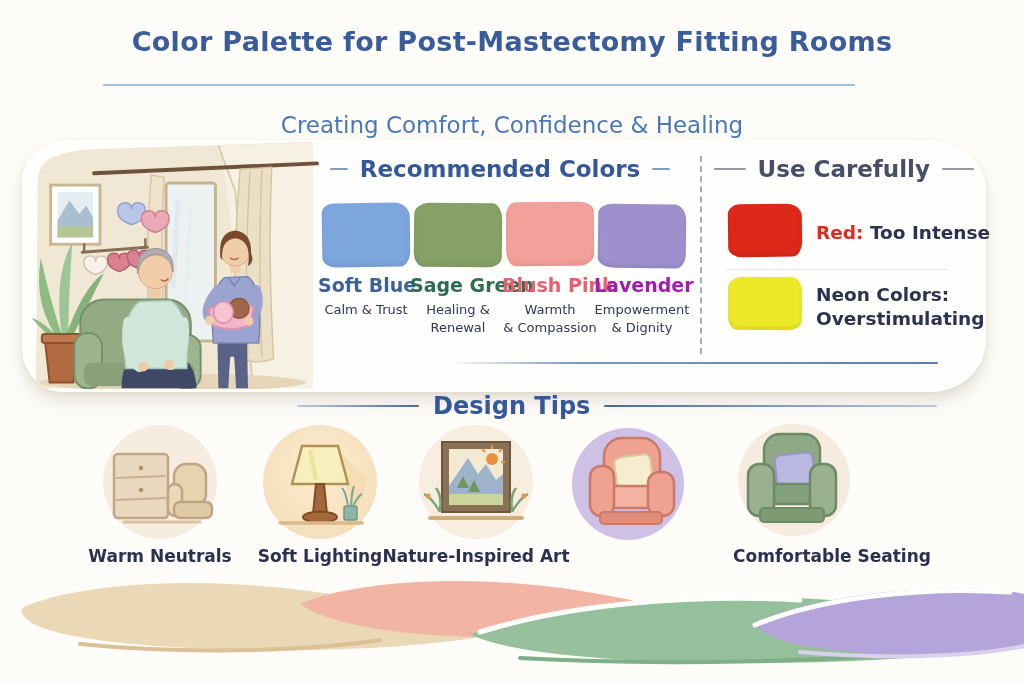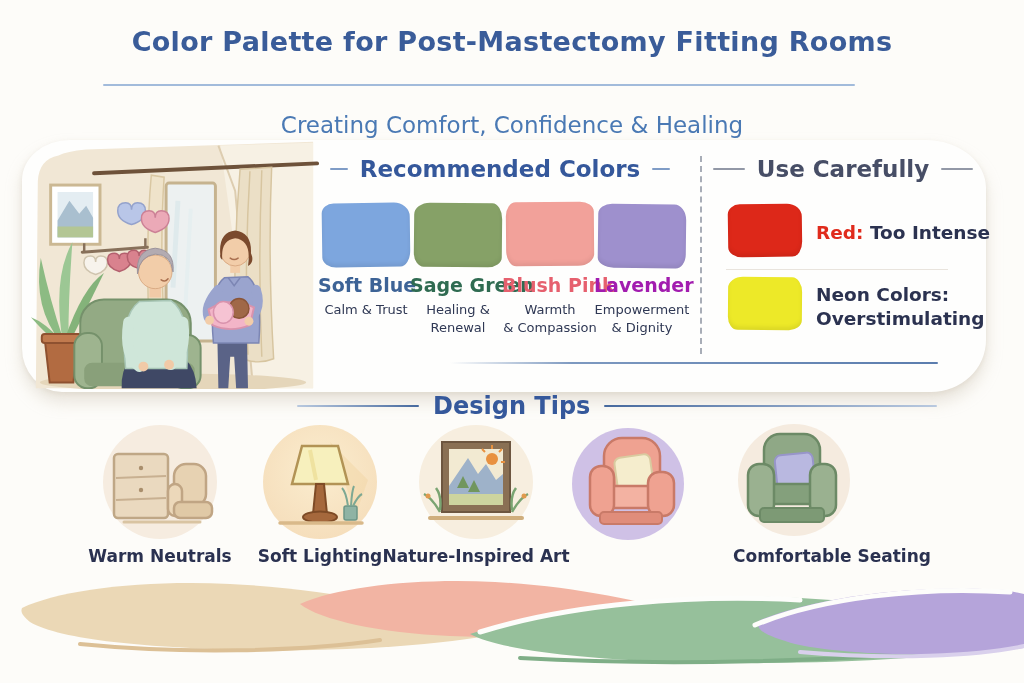--- a/index.html
+++ b/index.html
@@ -10,21 +10,21 @@
   .title{top:26px;left:0;width:1024px;text-align:center;font-size:27px;font-weight:700;
     color:#3a5c99;letter-spacing:.3px;}
   .title-underline{top:84px;left:103px;width:752px;height:2px;background:#a2bbdb;border-radius:2px;}
   .subtitle{top:94px;left:0;width:1024px;text-align:center;font-size:23px;font-weight:400;color:#4a79b4;margin-top:18px;}
   
   .card{top:140px;left:22px;width:964px;height:252px;background:#fefefd;
     border-radius:48px 60px 55px 40px / 40px 48px 52px 44px;
     box-shadow:0 10px 16px rgba(200,190,172,.38),0 2px 5px rgba(200,190,172,.28);}
   .scene-wrap{top:139px;left:25px;width:296px;height:250px;}
   
-  .sec-head{display:flex;align-items:center;justify-content:center;gap:12px;}
+  .sec-head{display:flex;align-items:center;justify-content:flex-end;gap:12px;}
   .rc-head{top:156px;left:330px;width:340px;}
   .uc-head{top:156px;left:712px;width:262px;}
   .sec-head .txt{font-size:23px;font-weight:700;white-space:nowrap;}
   .rc-head .txt{color:#35589b;}
   .uc-head .txt{color:#474e66;}
   .dash{height:2px;border-radius:2px;}
   .dash-blue{width:46px;background:#7f9cc6;}
   .dash-gray{width:32px;background:#9298a6;}
   
   .swatch{height:64px;width:88px;box-shadow:inset 0 -3px 4px rgba(0,0,0,.07);}

